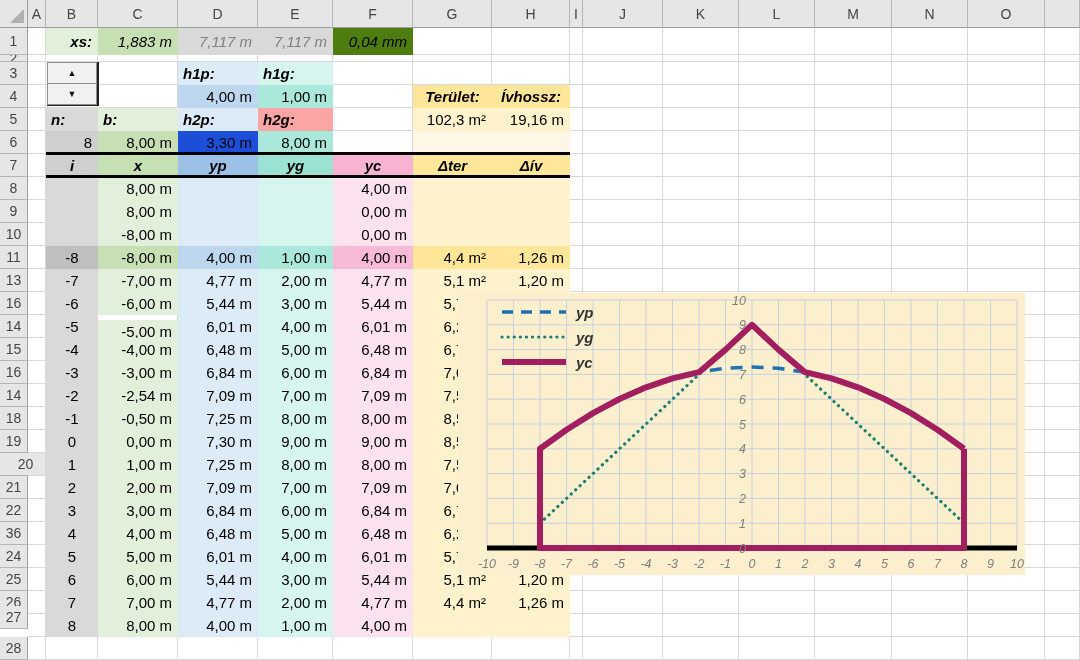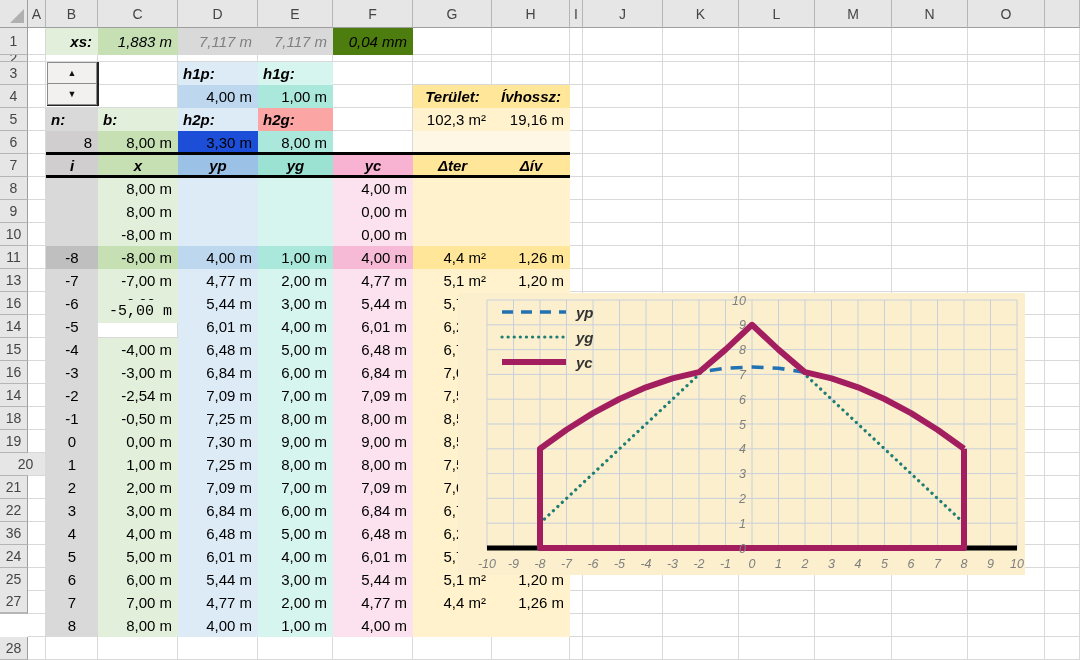--- a/index.html
+++ b/index.html
@@ -67,21 +67,21 @@
       <div class="hcell rnum" style="left: 0px; top: 384px; width: 28px; height: 23px;">14</div>
       <div class="hcell rnum" style="left: 0px; top: 407px; width: 28px; height: 23px;">18</div>
       <div class="hcell rnum" style="left: 0px; top: 430px; width: 28px; height: 23px;">19</div>
       <div class="hcell rnum" style="left: 0px; top: 453px; width: 52px; height: 23px;">20</div>
       <div class="hcell rnum" style="left: 0px; top: 476px; width: 28px; height: 23px;">21</div>
       <div class="hcell rnum" style="left: 0px; top: 499px; width: 28px; height: 23px;">22</div>
       <div class="hcell rnum" style="left: 0px; top: 522px; width: 28px; height: 23px;">36</div>
       <div class="hcell rnum" style="left: 0px; top: 545px; width: 28px; height: 23px;">24</div>
       <div class="hcell rnum" style="left: 0px; top: 568px; width: 28px; height: 23px;">25</div>
       <div class="hcell rnum" style="left: 0px; top: 591px; width: 28px; height: 23px;">26</div>
-      <div class="hcell rnum" style="left: 0px; top: 590px; width: 28px; height: 23px;">27</div>
+      <div class="hcell rnum" style="left: 0px; top: 606px; width: 28px; height: 23px;">27</div>
       <div class="hcell rnum" style="left: 0px; top: 637px; width: 28px; height: 23px;">28</div>
     </div>
   <div id="grid-layer">
       <div class="gl" style="left: 45px; top: 28px; width: 1px; height: 632px;"></div>
       <div class="gl" style="left: 97px; top: 28px; width: 1px; height: 632px;"></div>
       <div class="gl" style="left: 177px; top: 28px; width: 1px; height: 632px;"></div>
       <div class="gl" style="left: 257px; top: 28px; width: 1px; height: 632px;"></div>
       <div class="gl" style="left: 332px; top: 28px; width: 1px; height: 632px;"></div>
       <div class="gl" style="left: 412px; top: 28px; width: 1px; height: 632px;"></div>
       <div class="gl" style="left: 491px; top: 28px; width: 1px; height: 632px;"></div>
@@ -190,21 +190,21 @@
       <div class="cell r" style="left: 413px; top: 269px; width: 79px; height: 23px; background: rgb(255, 242, 204);">5,1 m²</div>
       <div class="cell r" style="left: 492px; top: 269px; width: 78px; height: 23px; background: rgb(255, 242, 204);">1,20 m</div>
       <div class="cell c" style="left: 46px; top: 292px; width: 52px; height: 23px; background: rgb(217, 217, 217);">-6</div>
       <div class="cell r" style="left: 98px; top: 292px; width: 80px; height: 23px; background: rgb(226, 239, 218); text-align: center;">-6,00 m</div>
       <div class="cell r" style="left: 178px; top: 292px; width: 80px; height: 23px; background: rgb(221, 235, 247);">5,44 m</div>
       <div class="cell r" style="left: 258px; top: 292px; width: 75px; height: 23px; background: rgb(215, 245, 239);">3,00 m</div>
       <div class="cell r" style="left: 333px; top: 292px; width: 80px; height: 23px; background: rgb(251, 226, 238);">5,44 m</div>
       <div class="cell r" style="left: 413px; top: 292px; width: 79px; height: 23px; background: rgb(255, 242, 204);">5,7 m²</div>
       <div class="cell r" style="left: 492px; top: 292px; width: 78px; height: 23px; background: rgb(255, 242, 204);"></div>
       <div class="cell c" style="left: 46px; top: 315px; width: 52px; height: 23px; background: rgb(217, 217, 217);">-5</div>
-      <div class="cell r" style="left: 98px; top: 300px; width: 80px; height: 23px; background: rgb(226, 239, 218); font-family: Liberation Mono, monospace;">-5,00 m</div>
+      <div class="cell r" style="left: 98px; top: 320px; width: 80px; height: 23px; background: rgb(226, 239, 218);">-5,00 m</div>
       <div class="cell r" style="left: 178px; top: 315px; width: 80px; height: 23px; background: rgb(221, 235, 247);">6,01 m</div>
       <div class="cell r" style="left: 258px; top: 315px; width: 75px; height: 23px; background: rgb(215, 245, 239);">4,00 m</div>
       <div class="cell r" style="left: 333px; top: 315px; width: 80px; height: 23px; background: rgb(251, 226, 238);">6,01 m</div>
       <div class="cell r" style="left: 413px; top: 315px; width: 79px; height: 23px; background: rgb(255, 242, 204);">6,2 m²</div>
       <div class="cell r" style="left: 492px; top: 315px; width: 78px; height: 23px; background: rgb(255, 242, 204);"></div>
       <div class="cell c" style="left: 46px; top: 338px; width: 52px; height: 23px; background: rgb(217, 217, 217);">-4</div>
       <div class="cell r" style="left: 98px; top: 338px; width: 80px; height: 23px; background: rgb(226, 239, 218);">-4,00 m</div>
       <div class="cell r" style="left: 178px; top: 338px; width: 80px; height: 23px; background: rgb(221, 235, 247);">6,48 m</div>
       <div class="cell r" style="left: 258px; top: 338px; width: 75px; height: 23px; background: rgb(215, 245, 239);">5,00 m</div>
       <div class="cell r" style="left: 333px; top: 338px; width: 80px; height: 23px; background: rgb(251, 226, 238);">6,48 m</div>

